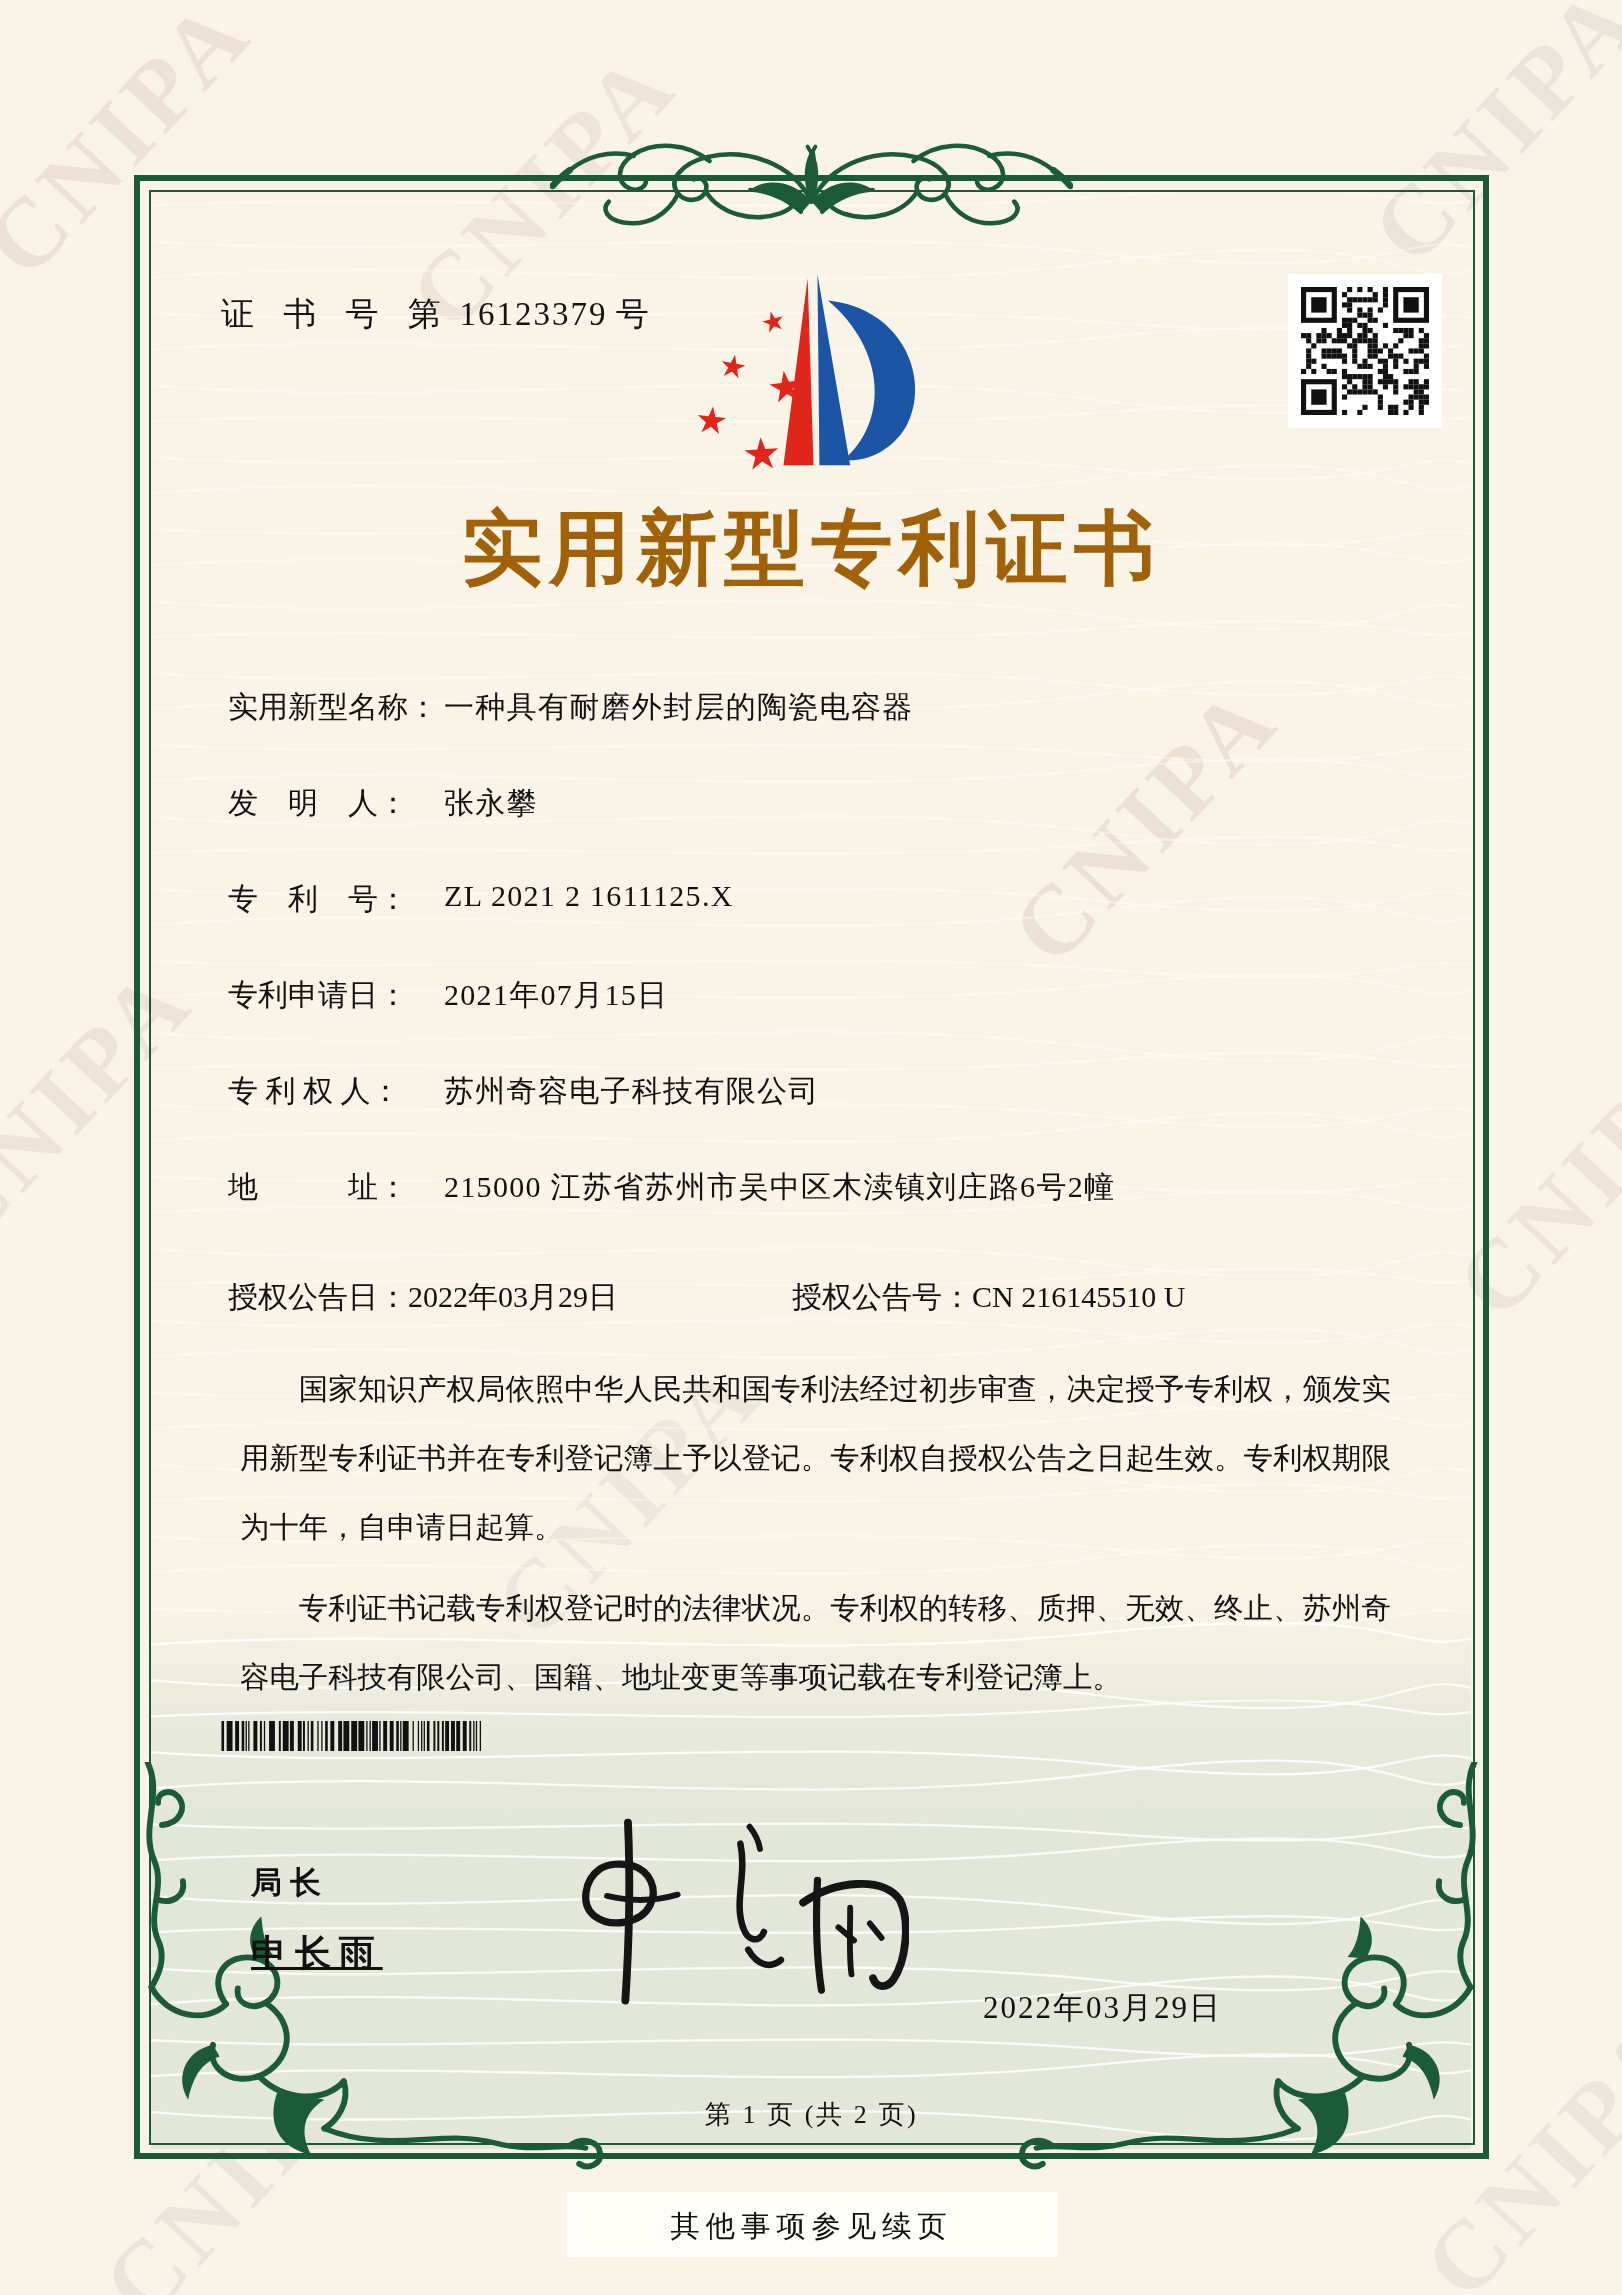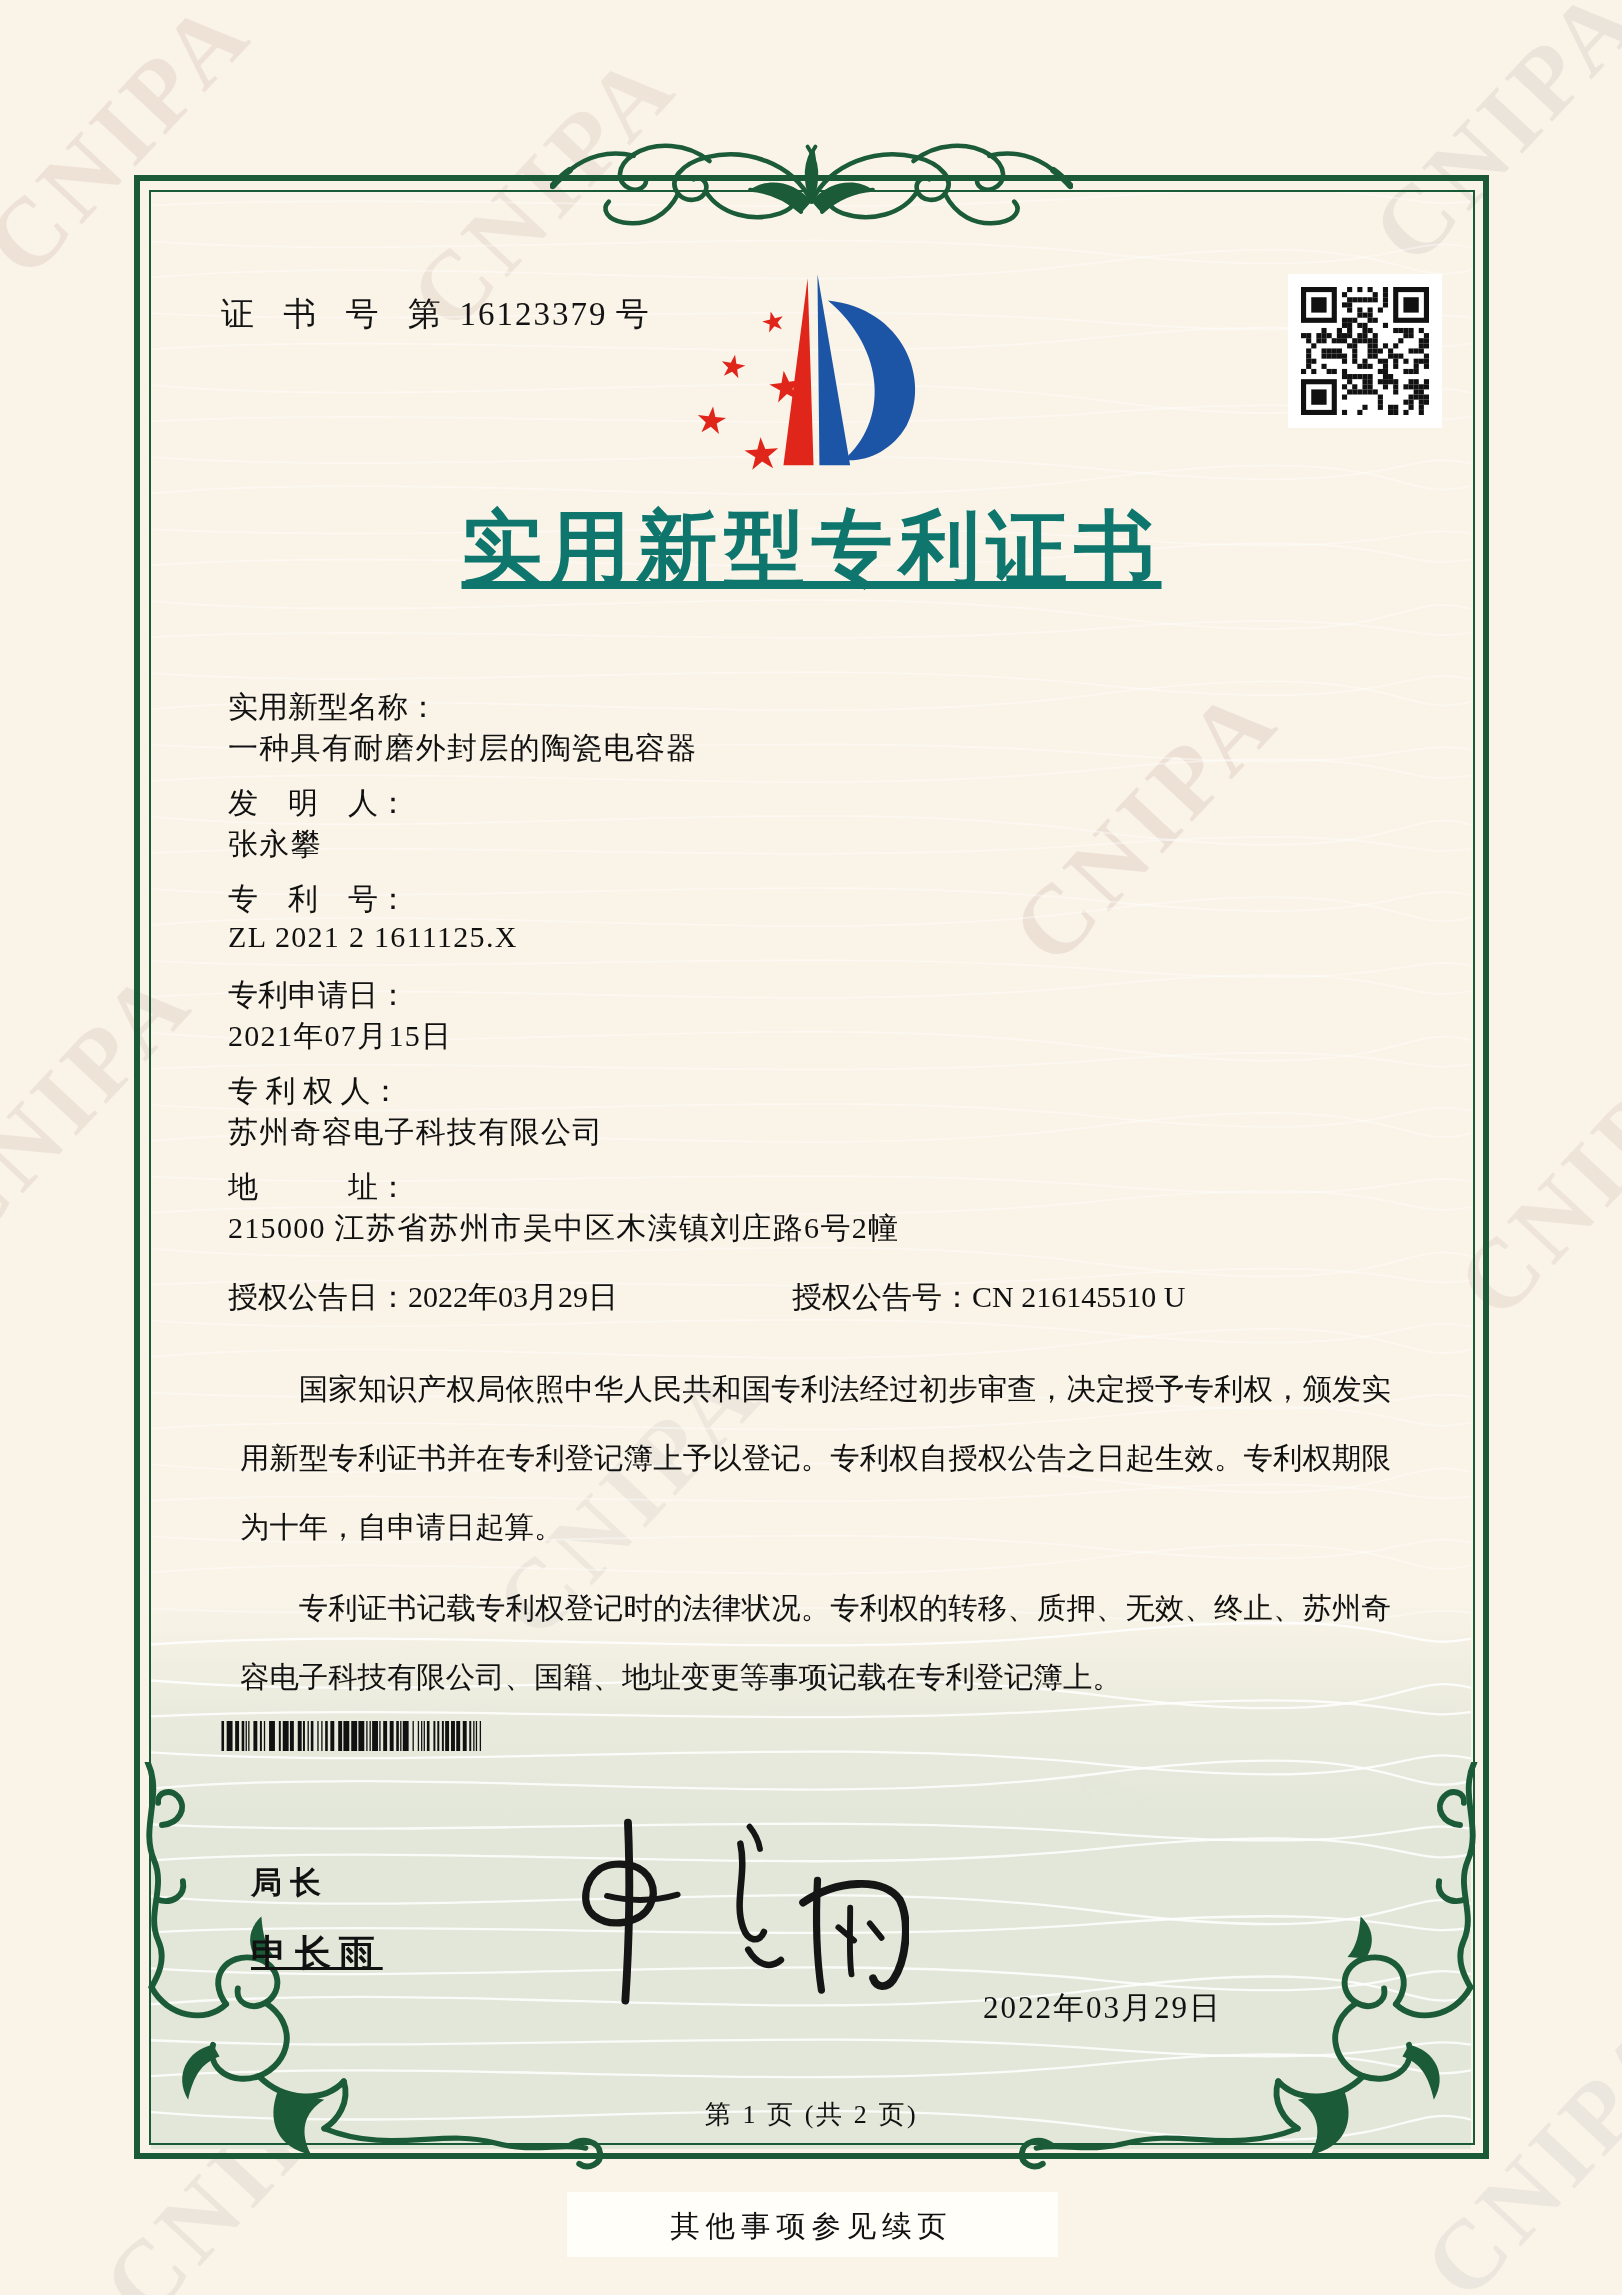--- a/index.html
+++ b/index.html
@@ -16,30 +16,30 @@
   .lower-zone{position:absolute;left:151px;top:1597px;width:1320px;height:1861px;
               background:linear-gradient(180deg, rgba(227,231,217,0) 0%, rgba(227,231,217,.75) 22%, #e3e7d9 40%, #e3e7d9 100%);
               height:552px;}
   .waves-svg{position:absolute;left:151px;top:192px;}
   .orn-svg{position:absolute;}
   
   .cert-no{position:absolute;left:221px;top:292px;font-size:33px;color:#141414;}
   .cert-no .sp{letter-spacing:10.5px;}
   .cert-no .num{letter-spacing:2px;margin-top:16px;}
   .doc-title{position:absolute;left:0;right:0;top:495px;text-align:center;font-size:81px;
-             font-weight:700;letter-spacing:6.5px;color:#0f766e;text-decoration:underline;}
+             font-weight:700;letter-spacing:6.5px;color:#a16207;}
   
   .logo{position:absolute;left:688px;top:267px;width:255px;height:216px;}
   .logo .star{position:absolute;color:#e0251b;line-height:1;font-family:"DejaVu Sans",sans-serif;}
   
   .qr{position:absolute;left:1288px;top:274px;width:154px;height:154px;background:#ffffff;}
   .qr svg{position:absolute;left:13px;top:13px;}
   
   .fields{position:absolute;left:228px;top:687px;width:1178px;font-size:30px;}
-  .field-row{height:96px;display:flex;align-items:flex-start;flex-direction:column;}
+  .field-row{height:96px;display:flex;align-items:flex-start;}
   .field-label{white-space:pre;display:inline-block;min-width:216px;}
   .field-value{white-space:pre;letter-spacing:1.3px;}
   .grant-row{position:relative;height:96px;}
   .grant-pair{position:absolute;top:14px;white-space:pre;}
   .grant-pair.p2{left:564px;}
   
   .paras{position:absolute;left:228px;top:1343px;width:1175px;font-size:29.4px;line-height:69px;
          text-align:justify;}
   .paras p{margin:12px;text-indent:2em;}
   

